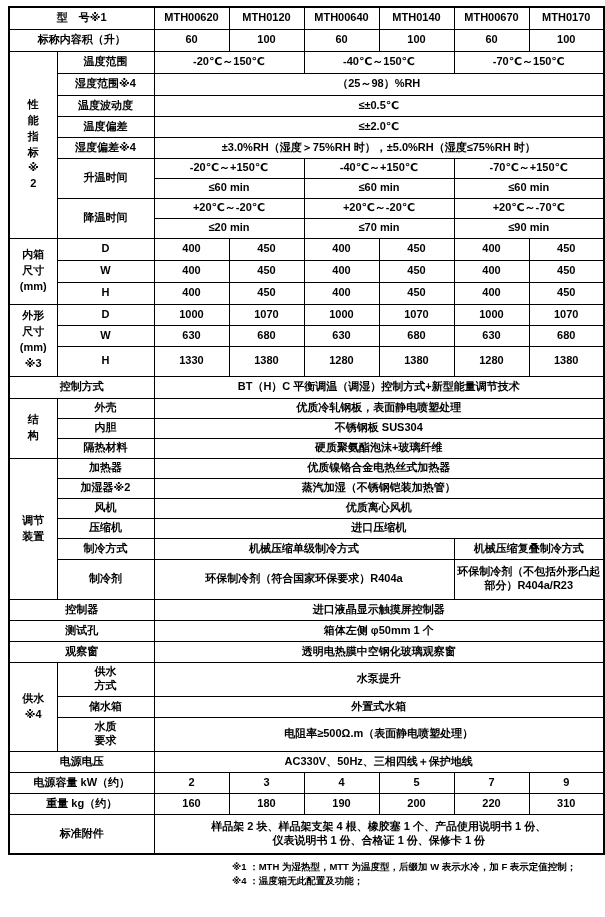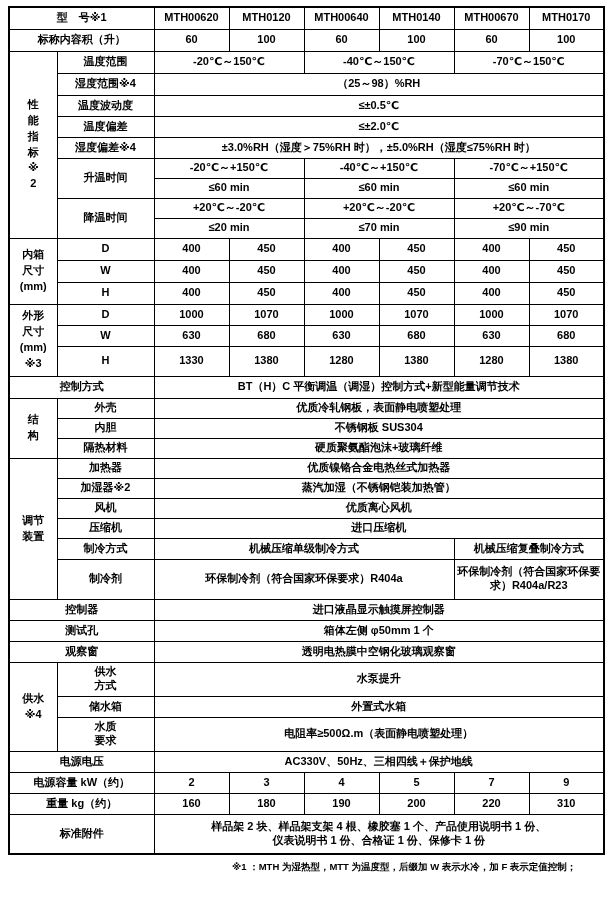--- a/index.html
+++ b/index.html
@@ -235,21 +235,21 @@
         <td colspan="6">进口压缩机</td>
       </tr>
       <tr class="h21">
         <td>制冷方式</td>
         <td colspan="4">机械压缩单级制冷方式</td>
         <td colspan="2">机械压缩复叠制冷方式</td>
       </tr>
       <tr class="h40">
         <td>制冷剂</td>
         <td colspan="4">环保制冷剂（符合国家环保要求）R404a</td>
-        <td colspan="2">环保制冷剂（符合国家环保要求）R404a/R23</td>
+        <td colspan="2">环保制冷剂（不包括外形凸起部分）R404a/R23</td>
       </tr>
 
       <tr class="h21">
         <td colspan="2">控制器</td>
         <td colspan="6">进口液晶显示触摸屏控制器</td>
       </tr>
       <tr class="h21">
         <td colspan="2">测试孔</td>
         <td colspan="6">箱体左侧 φ50mm 1 个</td>
       </tr>
@@ -303,14 +303,15 @@
       <tr class="h40">
         <td colspan="2">标准附件</td>
         <td colspan="6" class="pre">样品架 2 块、样品架支架 4 根、橡胶塞 1 个、产品使用说明书 1 份、
 仪表说明书 1 份、合格证 1 份、保修卡 1 份</td>
       </tr>
     </tbody>
   </table>
 
   <div class="footnotes">
     <div>※1 ：MTH 为湿热型，MTT 为温度型，后缀加 W 表示水冷，加 F 表示定值控制；</div>
+    <div>※4 ：温度箱无此配置及功能；</div>
   </div>
 </div>
 
 </body></html>

